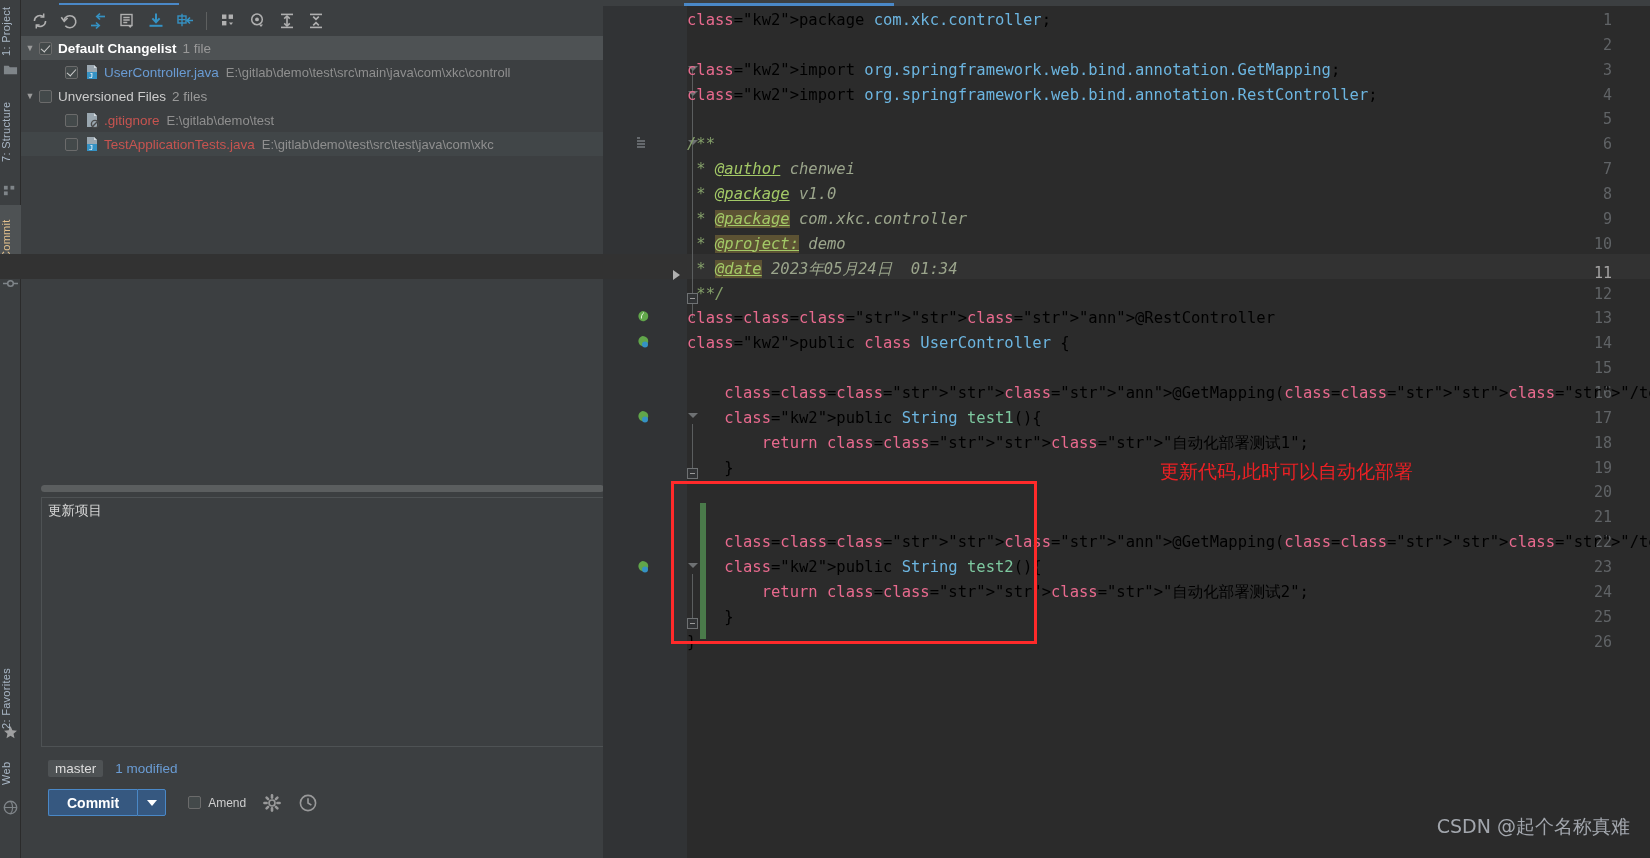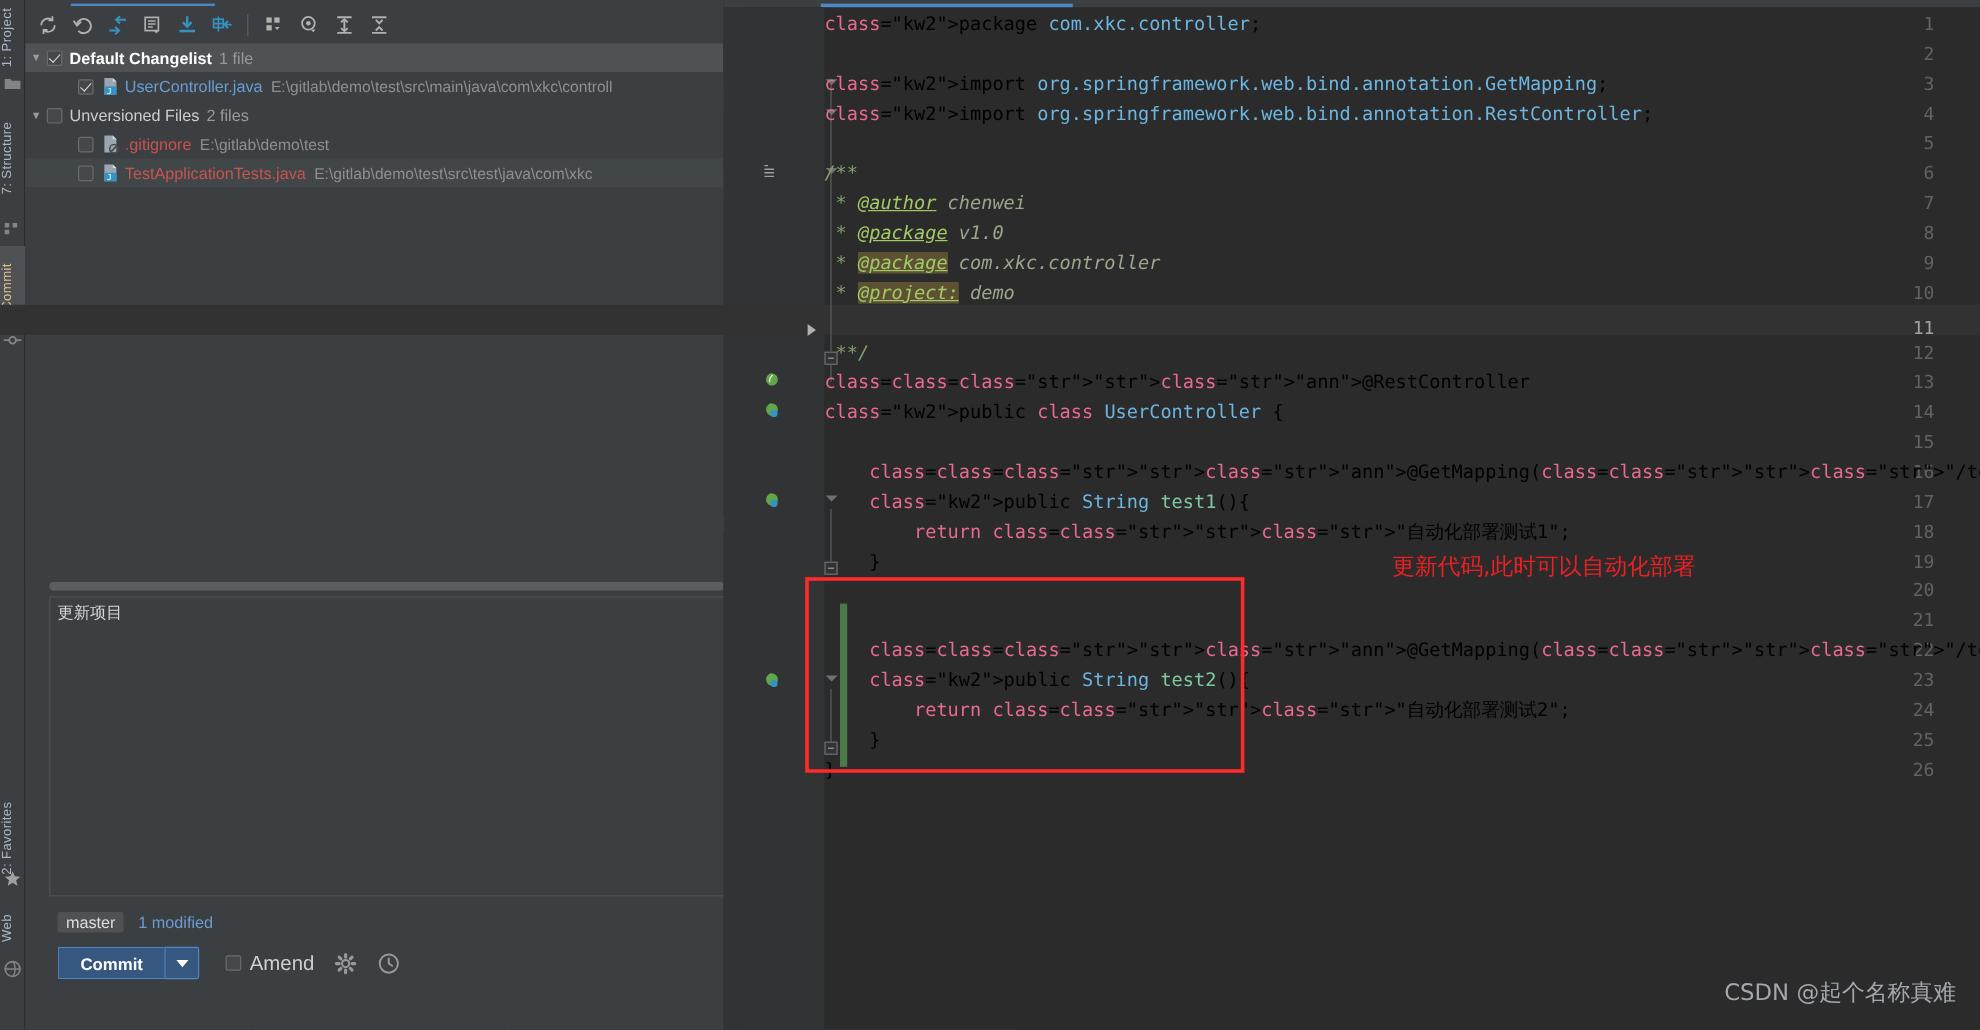--- a/index.html
+++ b/index.html
@@ -134,21 +134,21 @@
     height: 27px; width: 29px; background: #365880;
     border: 1px solid #4a88c7; display: flex; align-items: center;
     justify-content: center; cursor: pointer; border-radius: 0 2px 2px 0;
   }
   .btn-arrow:before {
     content: ""; border-left: 5px solid transparent;
     border-right: 5px solid transparent; border-top: 6px solid #ffffff;
   }
   .amendwrap {
     display: flex; align-items: center; gap: 7px; margin-left: 22px;
-    font-size: 17px; color: #cfcfcf; cursor: pointer;
+    font-size: 12px; color: #cfcfcf; cursor: pointer;
   }
   .amendbox {
     width: 13px; height: 13px; border: 1px solid #6b6b6b;
     background: #43494a; border-radius: 2px;
   }
   .minibtn { margin-left: 16px; width: 20px; height: 20px; cursor: pointer; opacity: .75; }
 
   
   .editor {
     position: absolute; left: 603px; top: 0; width: 1047px; height: 858px;
@@ -621,20 +621,21 @@
       <div class="cline" style="top:2px;"><span <span="" class="kw2">class</span>="kw2"&gt;package <span class="typ">com.xkc.controller</span>;</div>
       <div class="cline" style="top:26.8px;"></div>
       <div class="cline" style="top:51.7px;"><span <span="" class="kw2">class</span>="kw2"&gt;import <span class="typ">org.springframework.web.bind.annotation.GetMapping</span>;</div>
       <div class="cline" style="top:76.6px;"><span <span="" class="kw2">class</span>="kw2"&gt;import <span class="typ">org.springframework.web.bind.annotation.RestController</span>;</div>
       <div class="cline" style="top:101.4px;"></div>
       <div class="cline" style="top:126.3px;"><span class="cmt">/**</span></div>
       <div class="cline" style="top:151.2px;"><span class="cmt"> * </span><span class="cmtTag">@author</span><span class="cmtTxt"> chenwei</span></div>
       <div class="cline" style="top:176px;"><span class="cmt"> * </span><span class="cmtTag">@package</span><span class="cmtTxt"> v1.0</span></div>
       <div class="cline" style="top:200.9px;"><span class="cmt"> * </span><span class="cmtTag hlTag">@package</span><span class="cmtTxt"> com.xkc.controller</span></div>
       <div class="cline" style="top:225.8px;"><span class="cmt"> * </span><span class="cmtTag hlTag">@project:</span><span class="cmtTxt"> demo</span></div>
+      <div class="cline" style="top:250.6px;"><span class="cmt"> * </span><span class="cmtTag hlTag">@date</span><span class="cmtTxt"> 2023年05月24日  01:34</span></div>
       <div class="cline" style="top:275.5px;"><span class="cmt"> **/</span></div>
       <div class="cline" style="top:300.4px;"><span <span="" class="kw2">class</span>=<span <span="" class="kw2">class</span>=<span <span="" class="kw2">class</span>="str"&gt;"str"&gt;<span <span="" class="kw2">class</span>="str"&gt;"ann"&gt;@RestController</div>
       <div class="cline" style="top:325.2px;"><span <span="" class="kw2">class</span>="kw2"&gt;public <span class="kw2">class</span> <span class="typ">UserController</span> {</div>
       <div class="cline" style="top:350.1px;"></div>
       <div class="cline" style="top:375px;">    <span <span="" class="kw2">class</span>=<span <span="" class="kw2">class</span>=<span <span="" class="kw2">class</span>="str"&gt;"str"&gt;<span <span="" class="kw2">class</span>="str"&gt;"ann"&gt;@GetMapping(<span <span="" class="kw2">class</span>=<span <span="" class="kw2">class</span>="str"&gt;"str"&gt;<span <span="" class="kw2">class</span>="str"&gt;"/test1")</div>
       <div class="cline" style="top:399.8px;">    <span <span="" class="kw2">class</span>="kw2"&gt;public <span class="typ">String</span> <span class="mth">test1</span>(){</div>
       <div class="cline" style="top:424.7px;">        <span class="kw2">return</span> <span <span="" class="kw2">class</span>=<span <span="" class="kw2">class</span>="str"&gt;"str"&gt;<span <span="" class="kw2">class</span>="str"&gt;"自动化部署测试1";</div>
       <div class="cline" style="top:449.6px;">    }</div>
       <div class="cline" style="top:474.4px;"></div>
       <div class="cline" style="top:499.3px;"></div>

